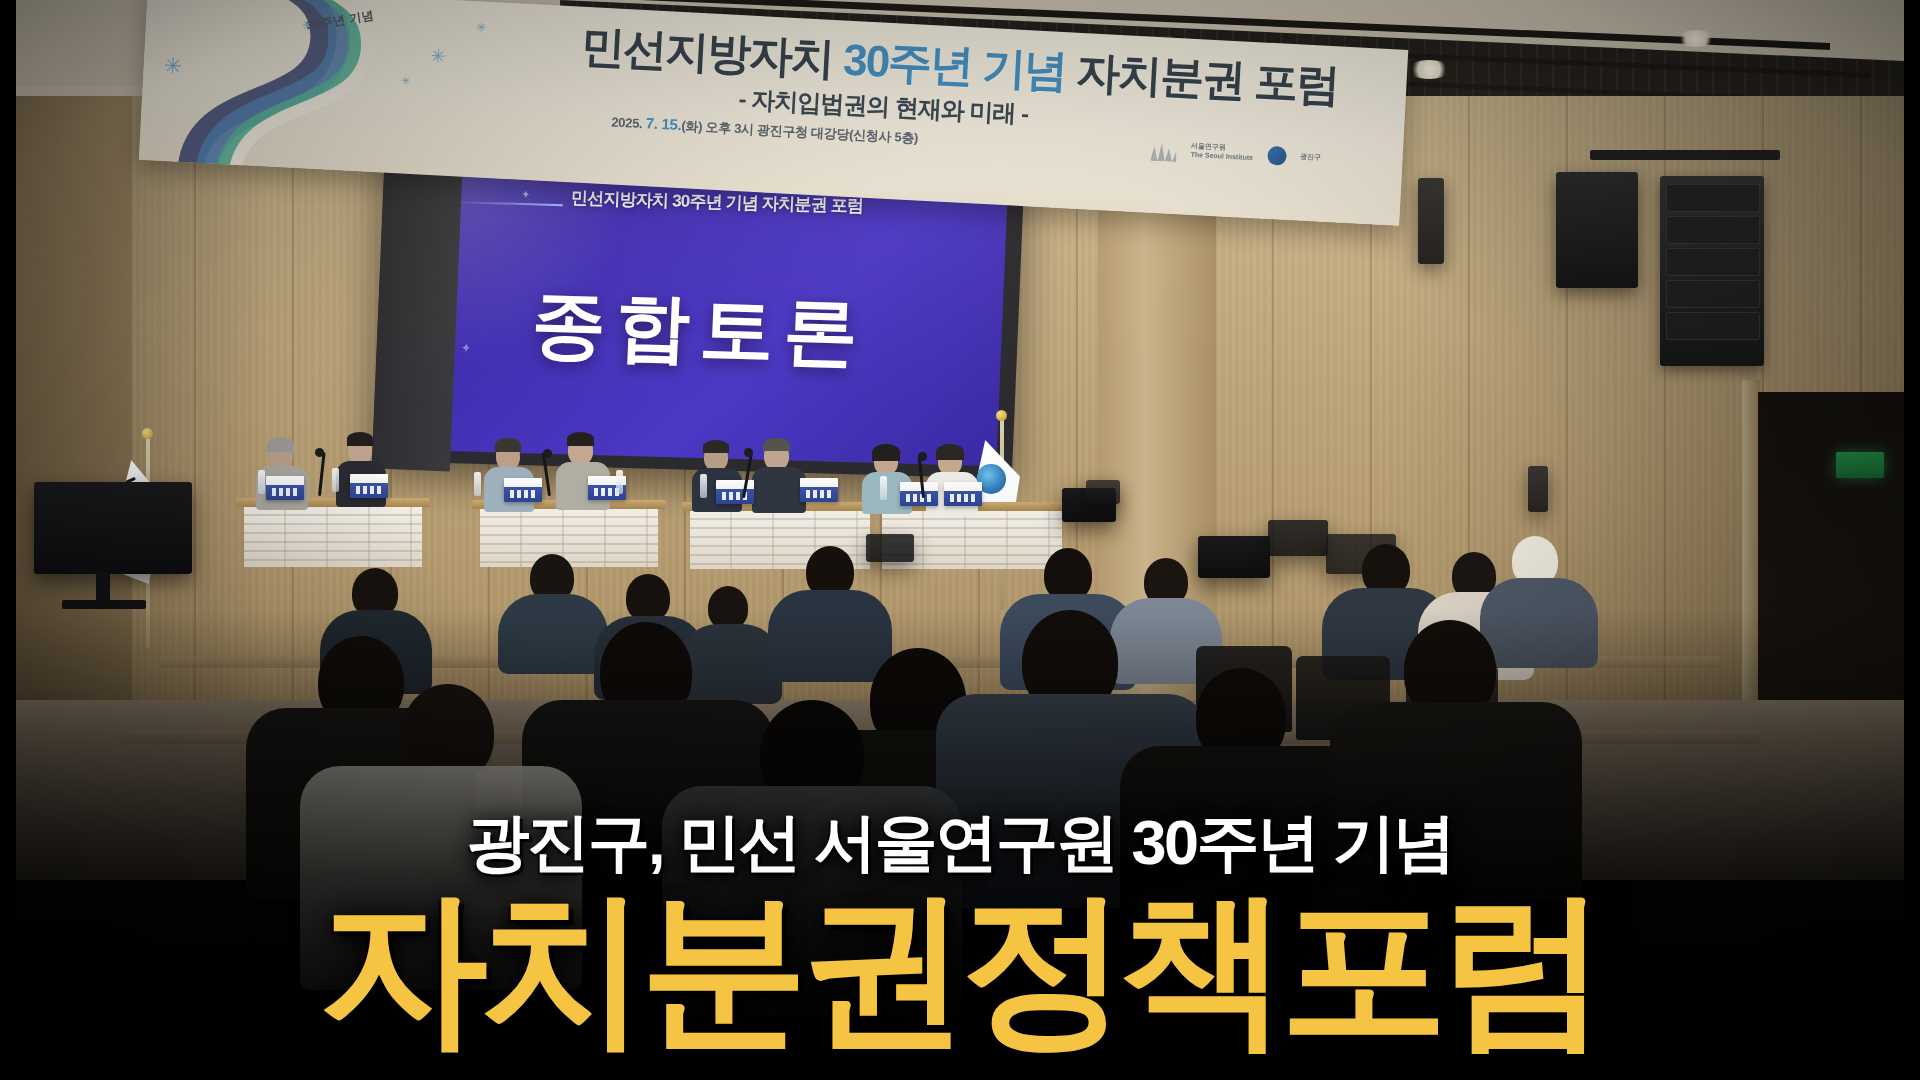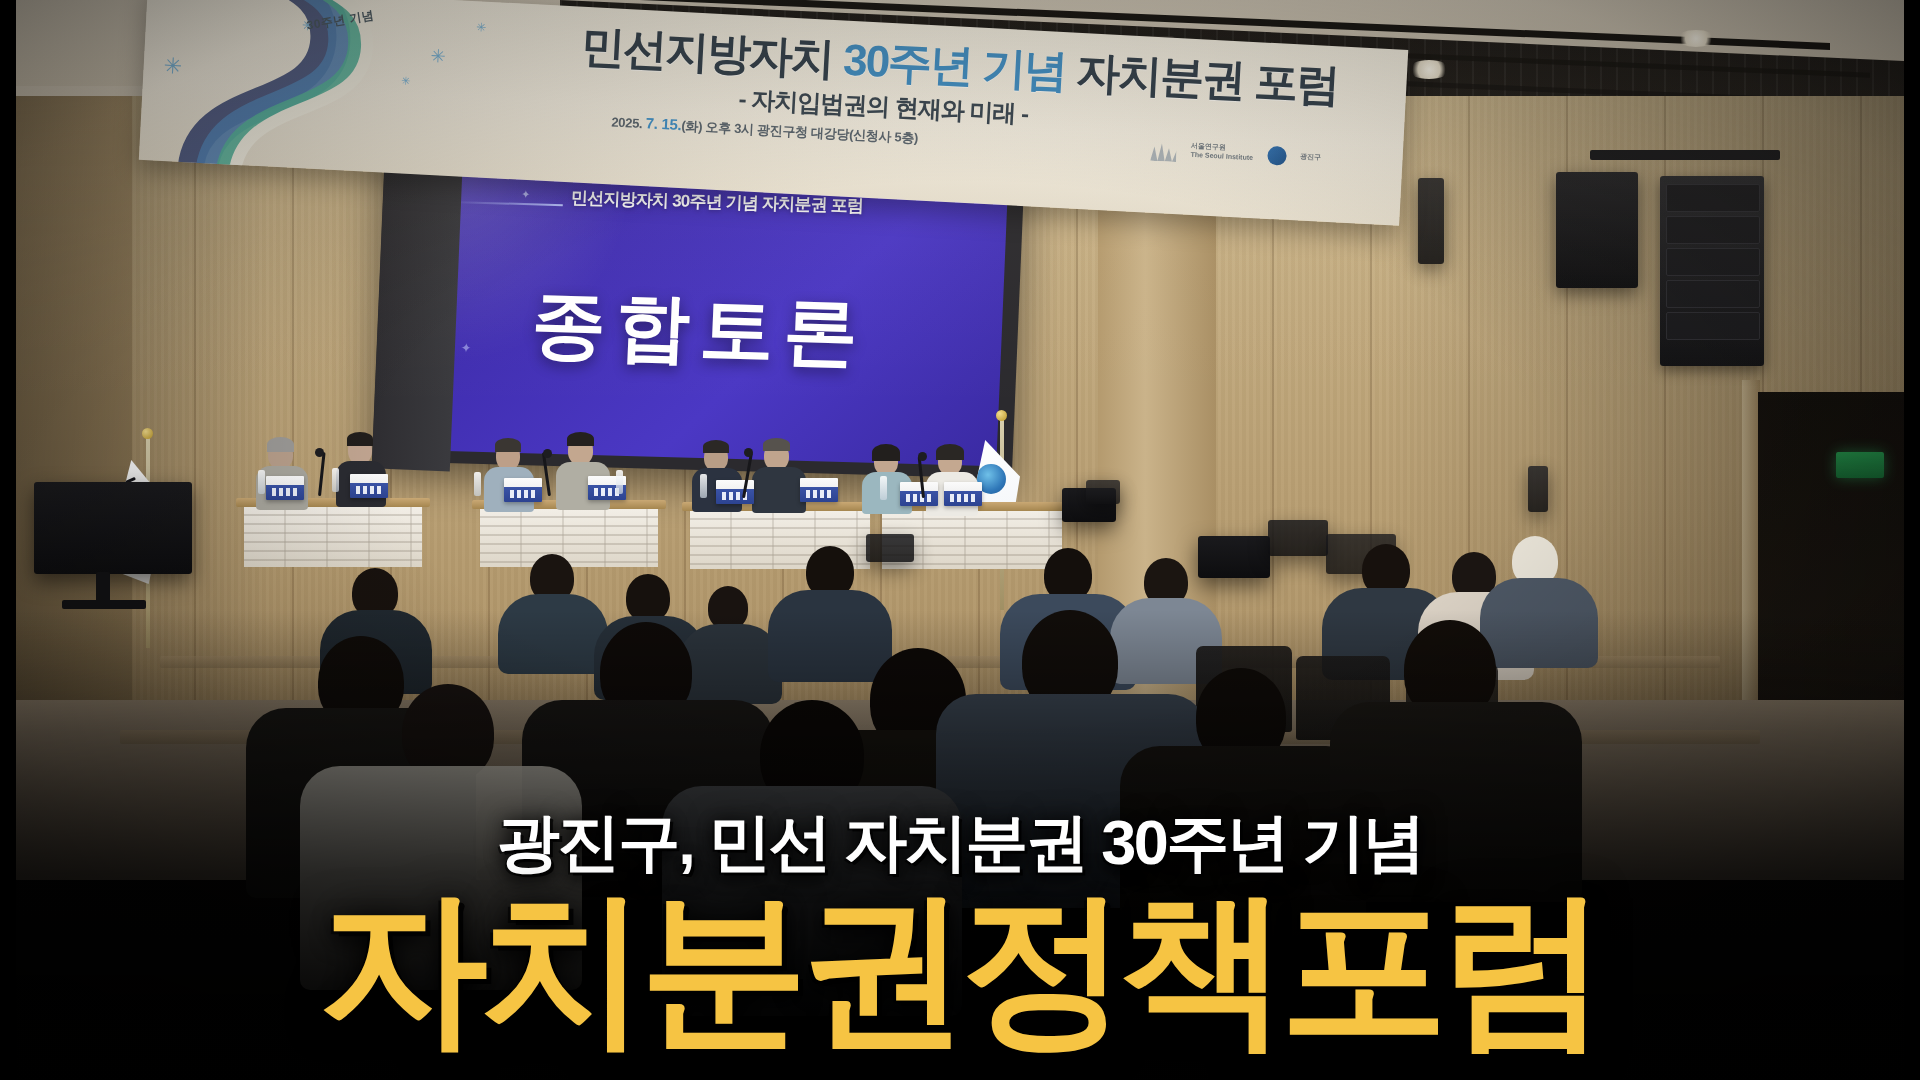--- a/index.html
+++ b/index.html
@@ -461,19 +461,19 @@
       <div class="a-head" style="left:402px;top:124px;width:92px;height:98px;background:#1a1411;"></div>
       <div class="a-shoulder" style="left:300px;top:206px;width:282px;height:224px;background:#ded9cd;opacity:.9;"></div>
     </div>
 
     <div class="warm"></div>
     <div class="vign"></div>
     <div class="lowerdark"></div>
   </div>
 
   <div class="caption">
-    <div class="cap-sub">광진구, 민선 자치분권 30주년 기념</div>
+    <div class="cap-sub">광진구, 민선 서울연구원 30주년 기념</div>
     <div class="cap-main">자치분권정책포럼</div>
   </div>
 
   <div class="sidebar-l"></div>
   <div class="sidebar-r"></div>
 </div>
 
 </body></html>

